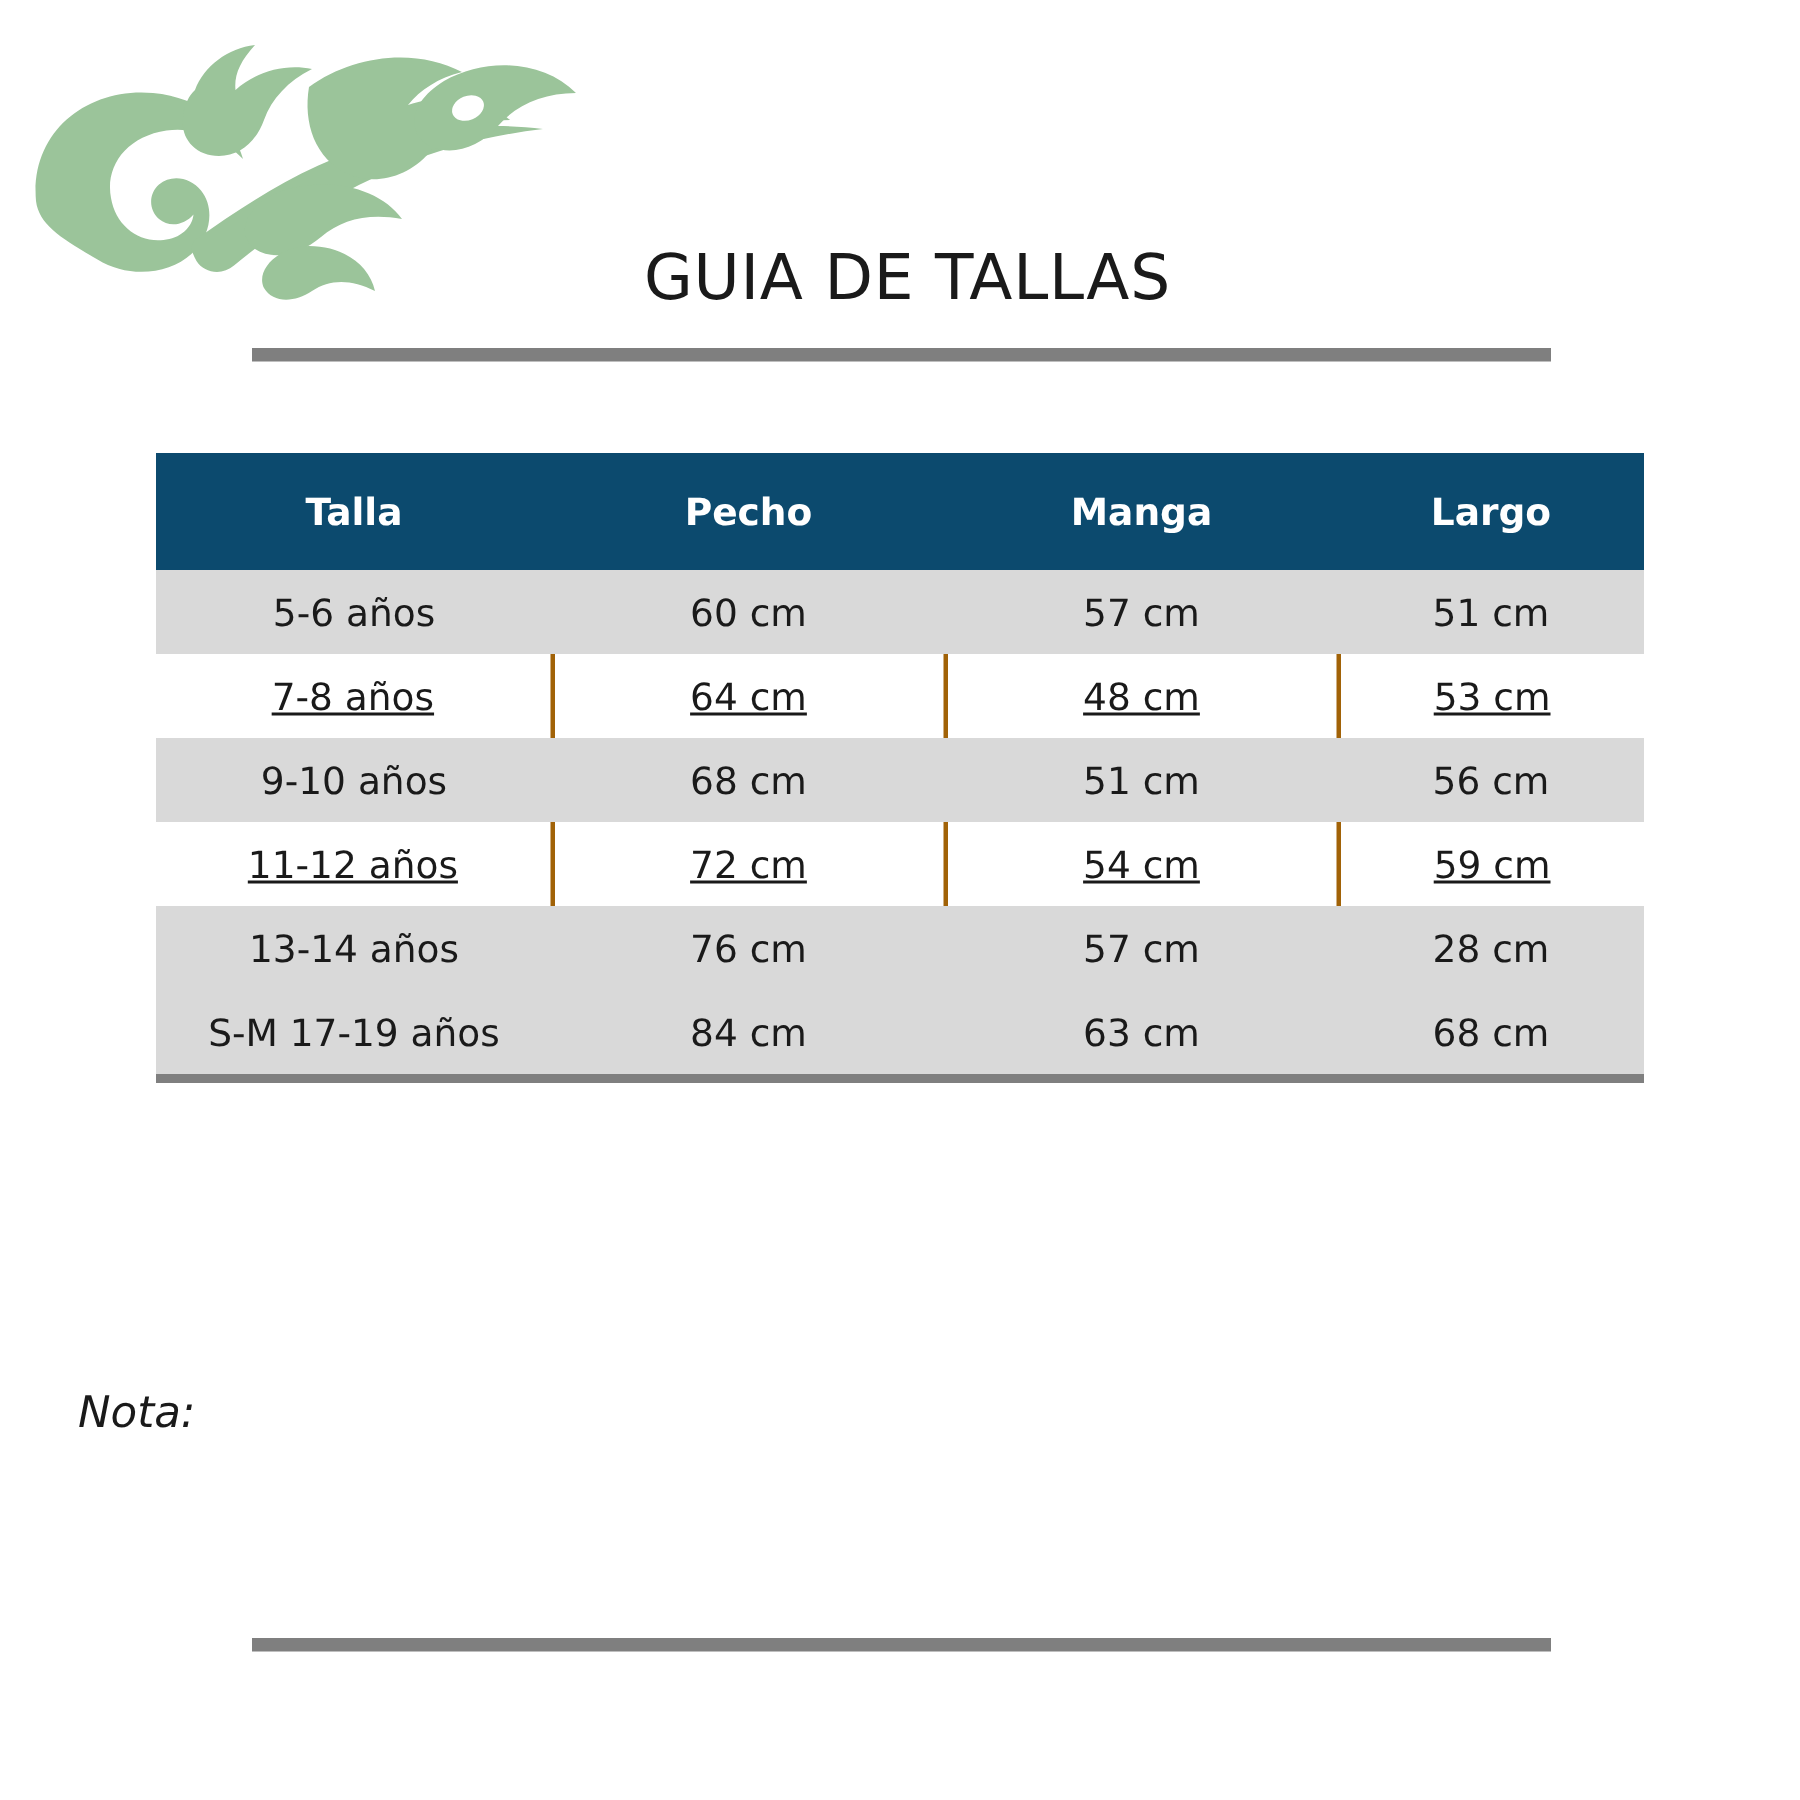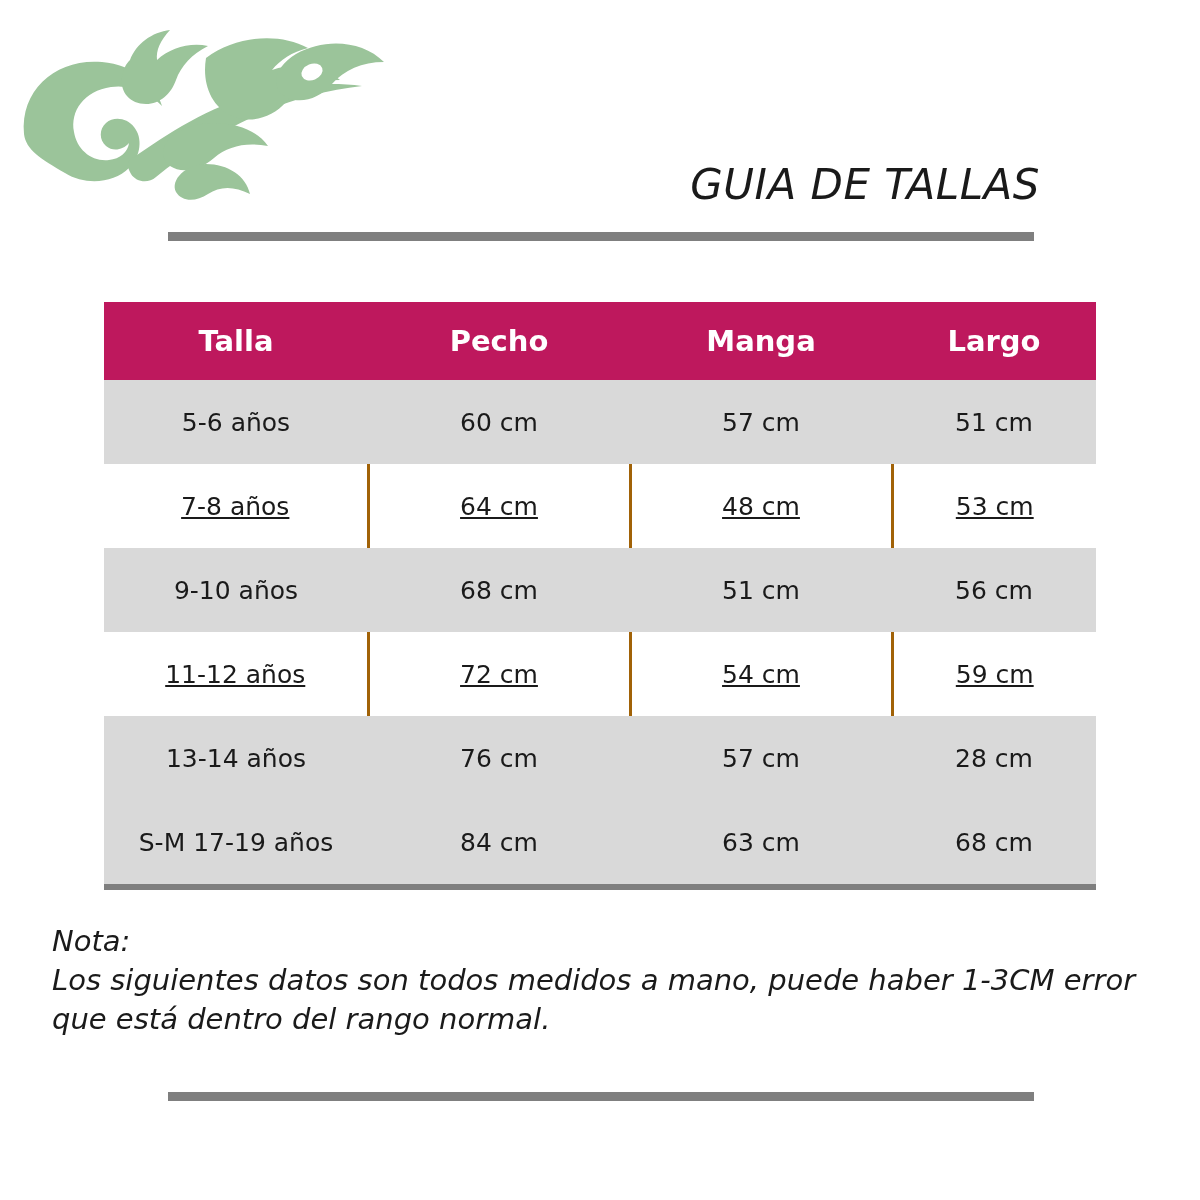--- a/index.html
+++ b/index.html
@@ -30,23 +30,22 @@
     left: 10px;
     top: 14px;
     width: 390px;
     height: 210px;
   }
   .title {
     position: absolute;
     left: 170px;
     top: 160px;
     width: 870px;
-    text-align: right;
+    text-align: center;
     font-size: 42px;
-    font-style: italic;
     font-weight: 400;
     color: #1a1a1a;
     letter-spacing: 0.5px;
     font-family: "DejaVu Sans", sans-serif;
   }
   .title-rule {
     position: absolute;
     left: 168px;
     top: 232px;
     width: 866px;
@@ -65,29 +64,29 @@
     border-collapse: collapse;
     width: 992px;
     table-layout: fixed;
   }
   table.size-table th,
   table.size-table td {
     text-align: center;
     font-size: 25px;
     color: #1a1a1a;
     padding: 0;
-    height: 84px;
+    height: 56px;
     vertical-align: middle;
   }
   table.size-table thead th {
-    background: #be185d;
+    background: #0c4a6e;
     color: #ffffff;
     font-weight: bold;
     height: 78px;
-    font-size: 29px;
+    font-size: 25px;
     margin-top: 43px;
   }
   table.size-table tbody tr.alt td {
     background: #d9d9d9;
   }
   table.size-table tbody tr.plain td {
     background: #ffffff;
     text-decoration: underline;
   }
   table.size-table tbody tr.plain td + td {
@@ -110,21 +109,21 @@
     position: absolute;
     left: 52px;
     top: 922px;
     width: 1110px;
     font-style: italic;
     font-size: 29px;
     line-height: 1.35;
     color: #1a1a1a;
   }
   .note-title {
-    margin-bottom: 0;
+    margin-bottom: 12px;
   }
   .note-body {
     margin: 0;
   }
 
   .footer-rule {
     position: absolute;
     left: 168px;
     top: 1092px;
     width: 866px;
@@ -218,18 +217,17 @@
           <td>63 cm</td>
           <td>68 cm</td>
         </tr>
       </tbody>
     </table>
     <div class="table-bottom-rule"></div>
   </div>
 
   <div class="note">
     <div class="note-title">Nota:</div>
-    <p class="note-body"> Los siguientes datos son todos medidos a mano, puede haber 1-3CM error que está dentro del rango normal.</p>
   </div>
 
   <div class="footer-rule"></div>
 
 </div>
 
 </body></html>

